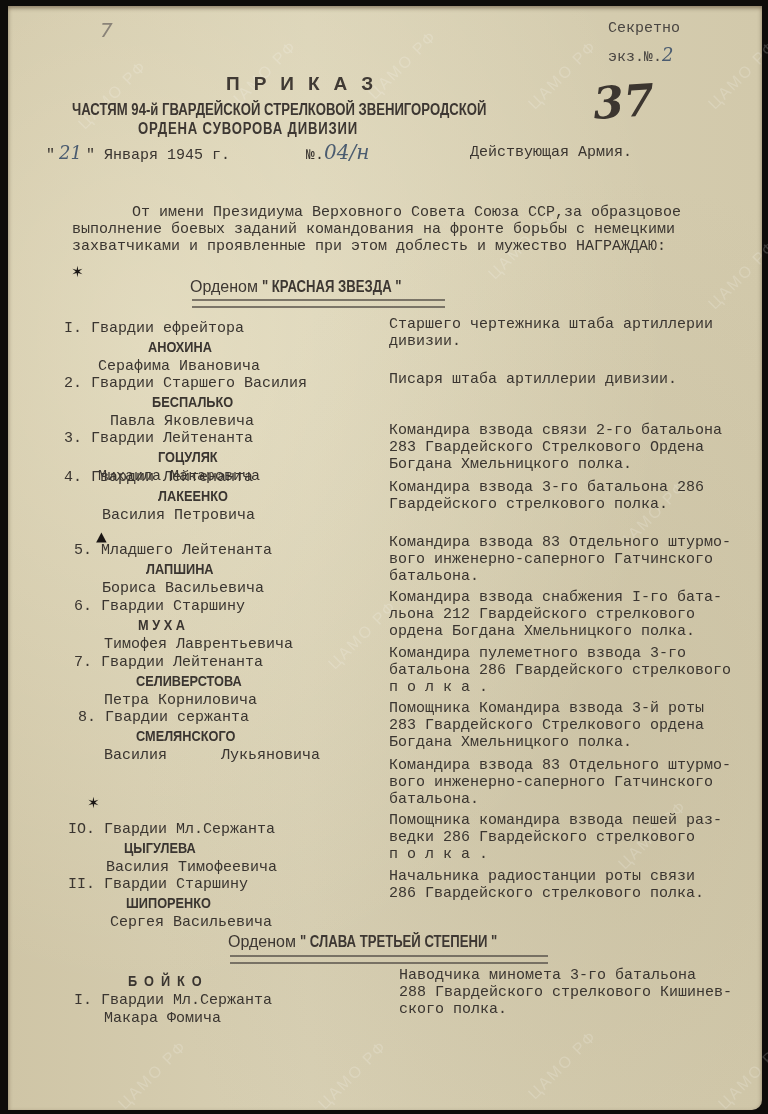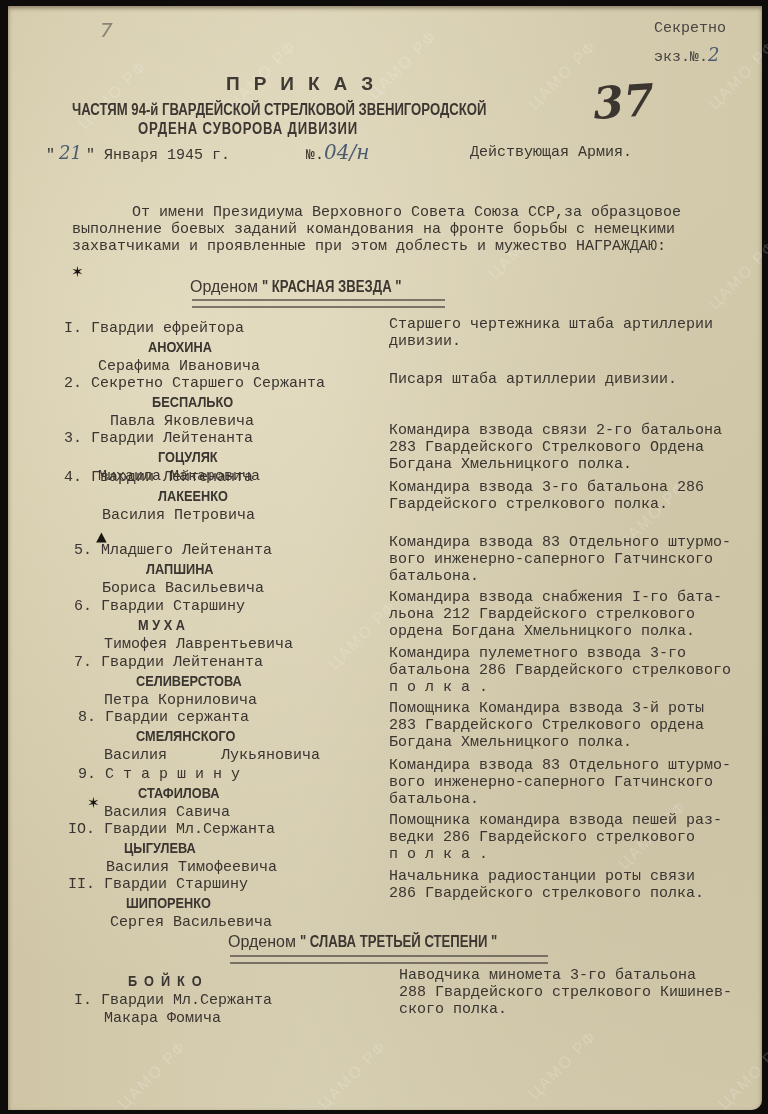--- a/index.html
+++ b/index.html
@@ -16,21 +16,21 @@
       radial-gradient(ellipse at 80% 70%, rgba(190,180,150,0.35), rgba(0,0,0,0) 55%),
       linear-gradient(90deg, #cfc5a6 0%, #d8d0b4 40%, #d2c9ab 100%);
     border-bottom-right-radius: 10px;
     box-shadow: inset 0 2px 4px rgba(60,40,20,0.5);
   }
   .watermark {
     position: absolute; color: rgba(255,255,255,0.18); font-family: "Liberation Sans", sans-serif;
     font-size: 16px; transform: rotate(-45deg); letter-spacing: 2px; pointer-events: none;
   }
   .abs { position: absolute; white-space: nowrap; }
-  .secret { font-size: 15px; color: #4a4642; margin-left: 46px; }
+  .secret { font-size: 15px; color: #4a4642; }
   .pencil { font-family: "DejaVu Sans", sans-serif; color: #8a8378; font-size: 20px; font-style: italic; }
   .title { font-family: "Liberation Sans", sans-serif; font-weight: bold; font-size: 19px; letter-spacing: 14px; color: #403a34; }
   .subtitle { font-family: "Liberation Sans", sans-serif; font-weight: bold; font-size: 16px; color: #3d3732; transform: scaleX(0.82); transform-origin: left; }
   .handwrite { font-family: "DejaVu Serif", serif; font-style: italic; color: #4b5c70; }
   .sig { font-family: "DejaVu Serif", serif; font-style: italic; color: #3c3630; font-size: 44px; font-weight: bold; }
   .body-text { font-size: 15px; line-height: 17px; color: #3a3530; }
   .section-head { font-family: "Liberation Sans", sans-serif; font-size: 16px; color: #3d3732; }
   .section-head .cap { font-weight: bold; transform: scaleX(0.82); display: inline-block; transform-origin: left; }
   .dbl-rule { height: 5px; border-top: 2px solid #5a544c; border-bottom: 2px solid #5a544c; opacity: 0.75; }
   .entry-l { font-size: 15px; line-height: 18px; color: #3a3530; }
@@ -89,21 +89,21 @@
     <span class="cap">" КРАСНАЯ ЗВЕЗДА "</span>
   </div>
   <div class="abs dbl-rule" style="left:184px;top:293px;width:253px"></div>
 
   <div class="abs entry-l" style="left:56px;top:314px">
     <div><span>I.</span> <span>Гвардии ефрейтора</span></div>
     <div style="padding-left:84px"><span class="sur">АНОХИНА</span></div>
     <div style="padding-left:34px">Серафима Ивановича</div>
   </div>
   <div class="abs entry-l" style="left:56px;top:369px">
-    <div><span>2.</span> <span>Секретно Старшего Сержанта</span></div>
+    <div><span>2.</span> <span>Гвардии Старшего Василия</span></div>
     <div style="padding-left:88px"><span class="sur">БЕСПАЛЬКО</span></div>
     <div style="padding-left:46px">Павла Яковлевича</div>
   </div>
   <div class="abs entry-l" style="left:56px;top:424px">
     <div><span>3.</span> <span>Гвардии Лейтенанта</span></div>
     <div style="padding-left:94px"><span class="sur">ГОЦУЛЯК</span></div>
     <div style="padding-left:34px">Михаила Макаровича</div>
   </div>
   <div class="abs entry-l" style="left:56px;top:463px">
     <div><span>4.</span> <span>Гвардии Лейтенанта</span></div>
@@ -123,25 +123,20 @@
   </div>
   <div class="abs entry-l" style="left:66px;top:648px">
     <div><span>7.</span> <span>Гвардии Лейтенанта</span></div>
     <div style="padding-left:62px"><span class="sur">СЕЛИВЕРСТОВА</span></div>
     <div style="padding-left:30px">Петра Корниловича</div>
   </div>
   <div class="abs entry-l" style="left:70px;top:703px">
     <div><span>8.</span> <span>Гвардии сержанта</span></div>
     <div style="padding-left:58px"><span class="sur">СМЕЛЯНСКОГО</span></div>
     <div style="padding-left:26px;white-space:pre">Василия      Лукьяновича</div>
-  </div>
-  <div class="abs entry-l" style="left:70px;top:760px">
-    <div><span>9.</span> <span>С т а р ш и н у</span></div>
-    <div style="padding-left:60px"><span class="sur">СТАФИЛОВА</span></div>
-    <div style="padding-left:26px">Василия Савича</div>
   </div>
   <div class="abs mark" style="left:80px;top:785px">✶</div>
   <div class="abs entry-l" style="left:60px;top:870px">
     <div><span>II.</span> <span>Гвардии Старшину</span></div>
     <div style="padding-left:58px"><span class="sur">ШИПОРЕНКО</span></div>
     <div style="padding-left:42px">Сергея Васильевича</div>
   </div>
   <div class="abs entry-l" style="left:60px;top:815px">
     <div><span>IO.</span> <span>Гвардии Мл.Сержанта</span></div>
     <div style="padding-left:56px"><span class="sur">ЦЫГУЛЕВА</span></div>

